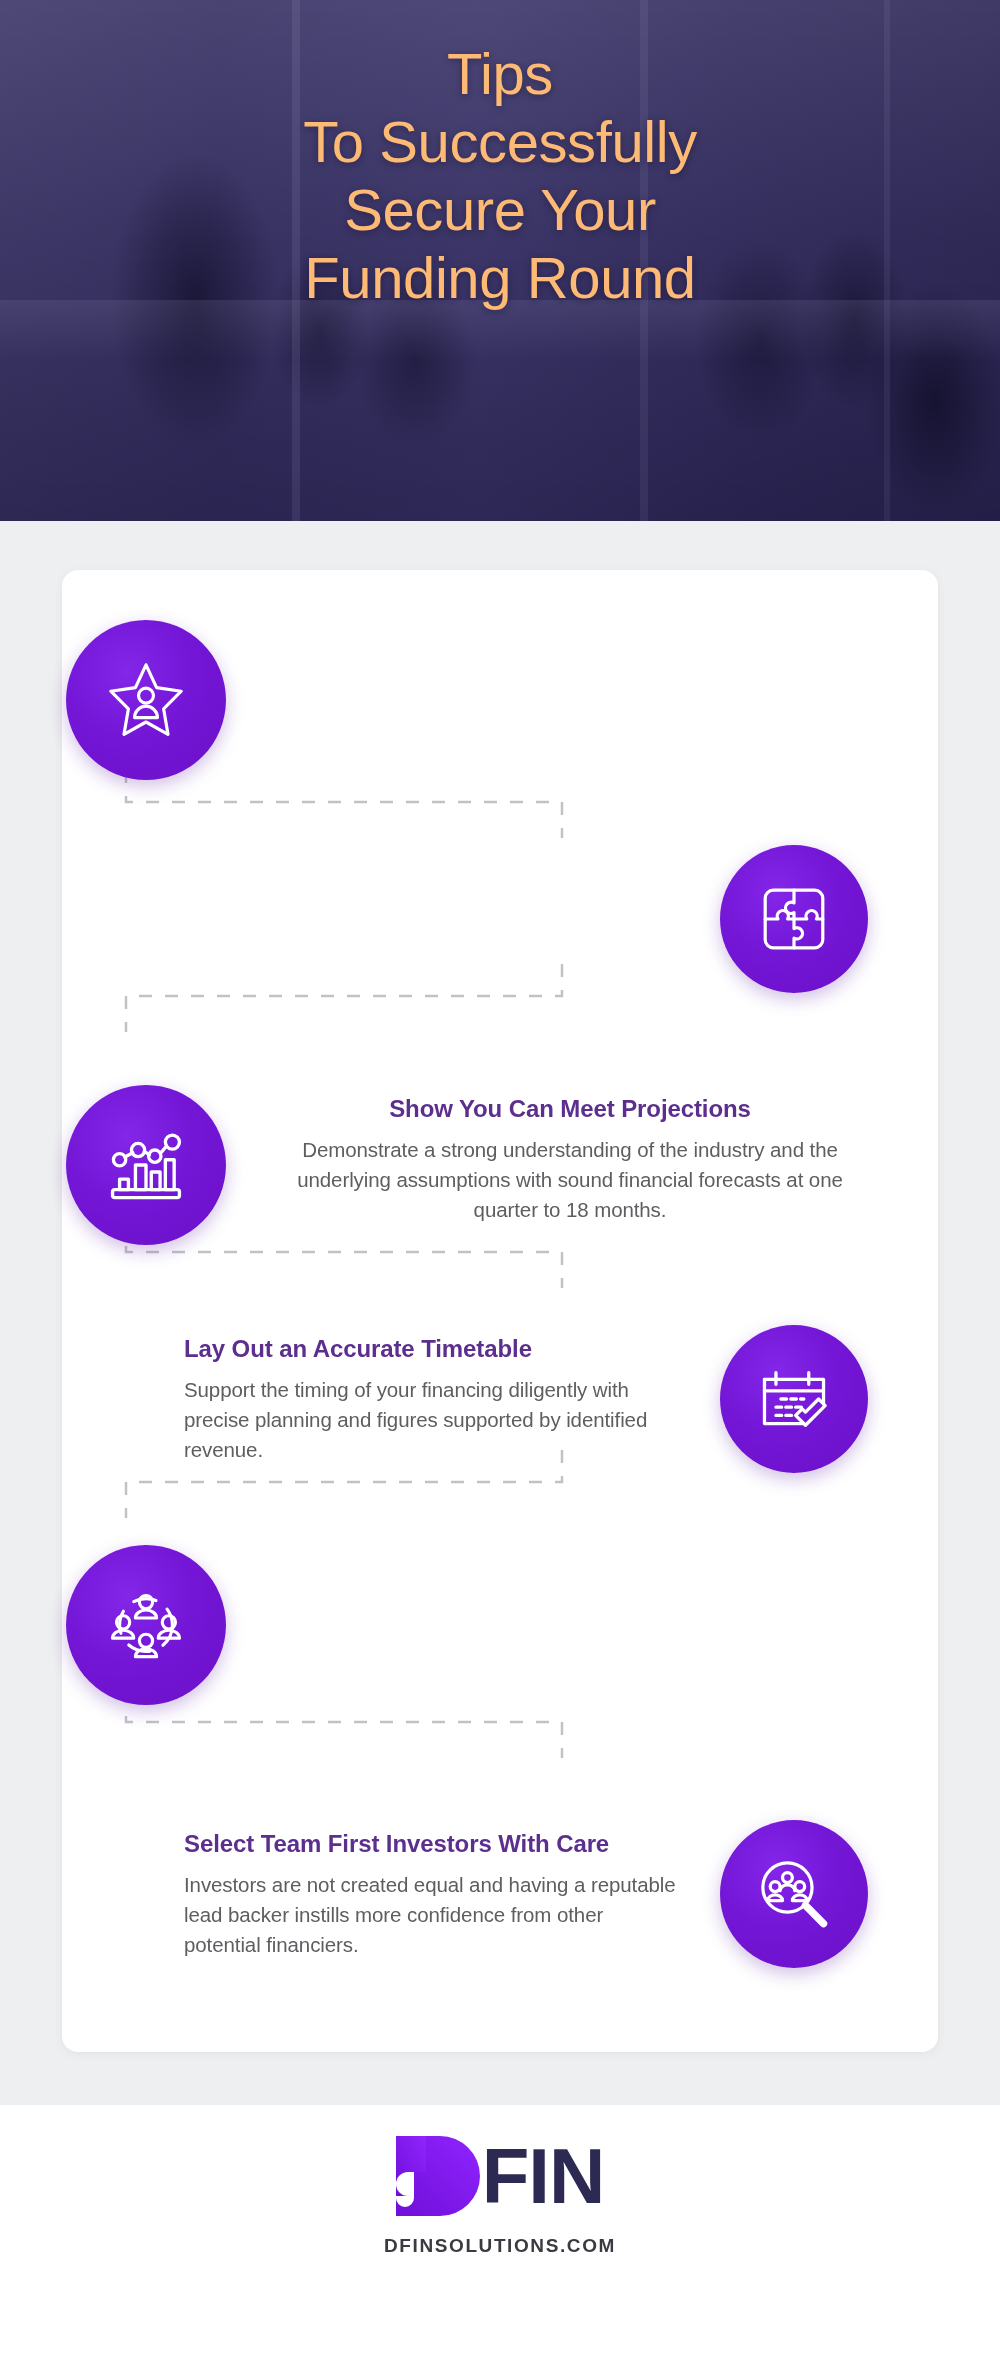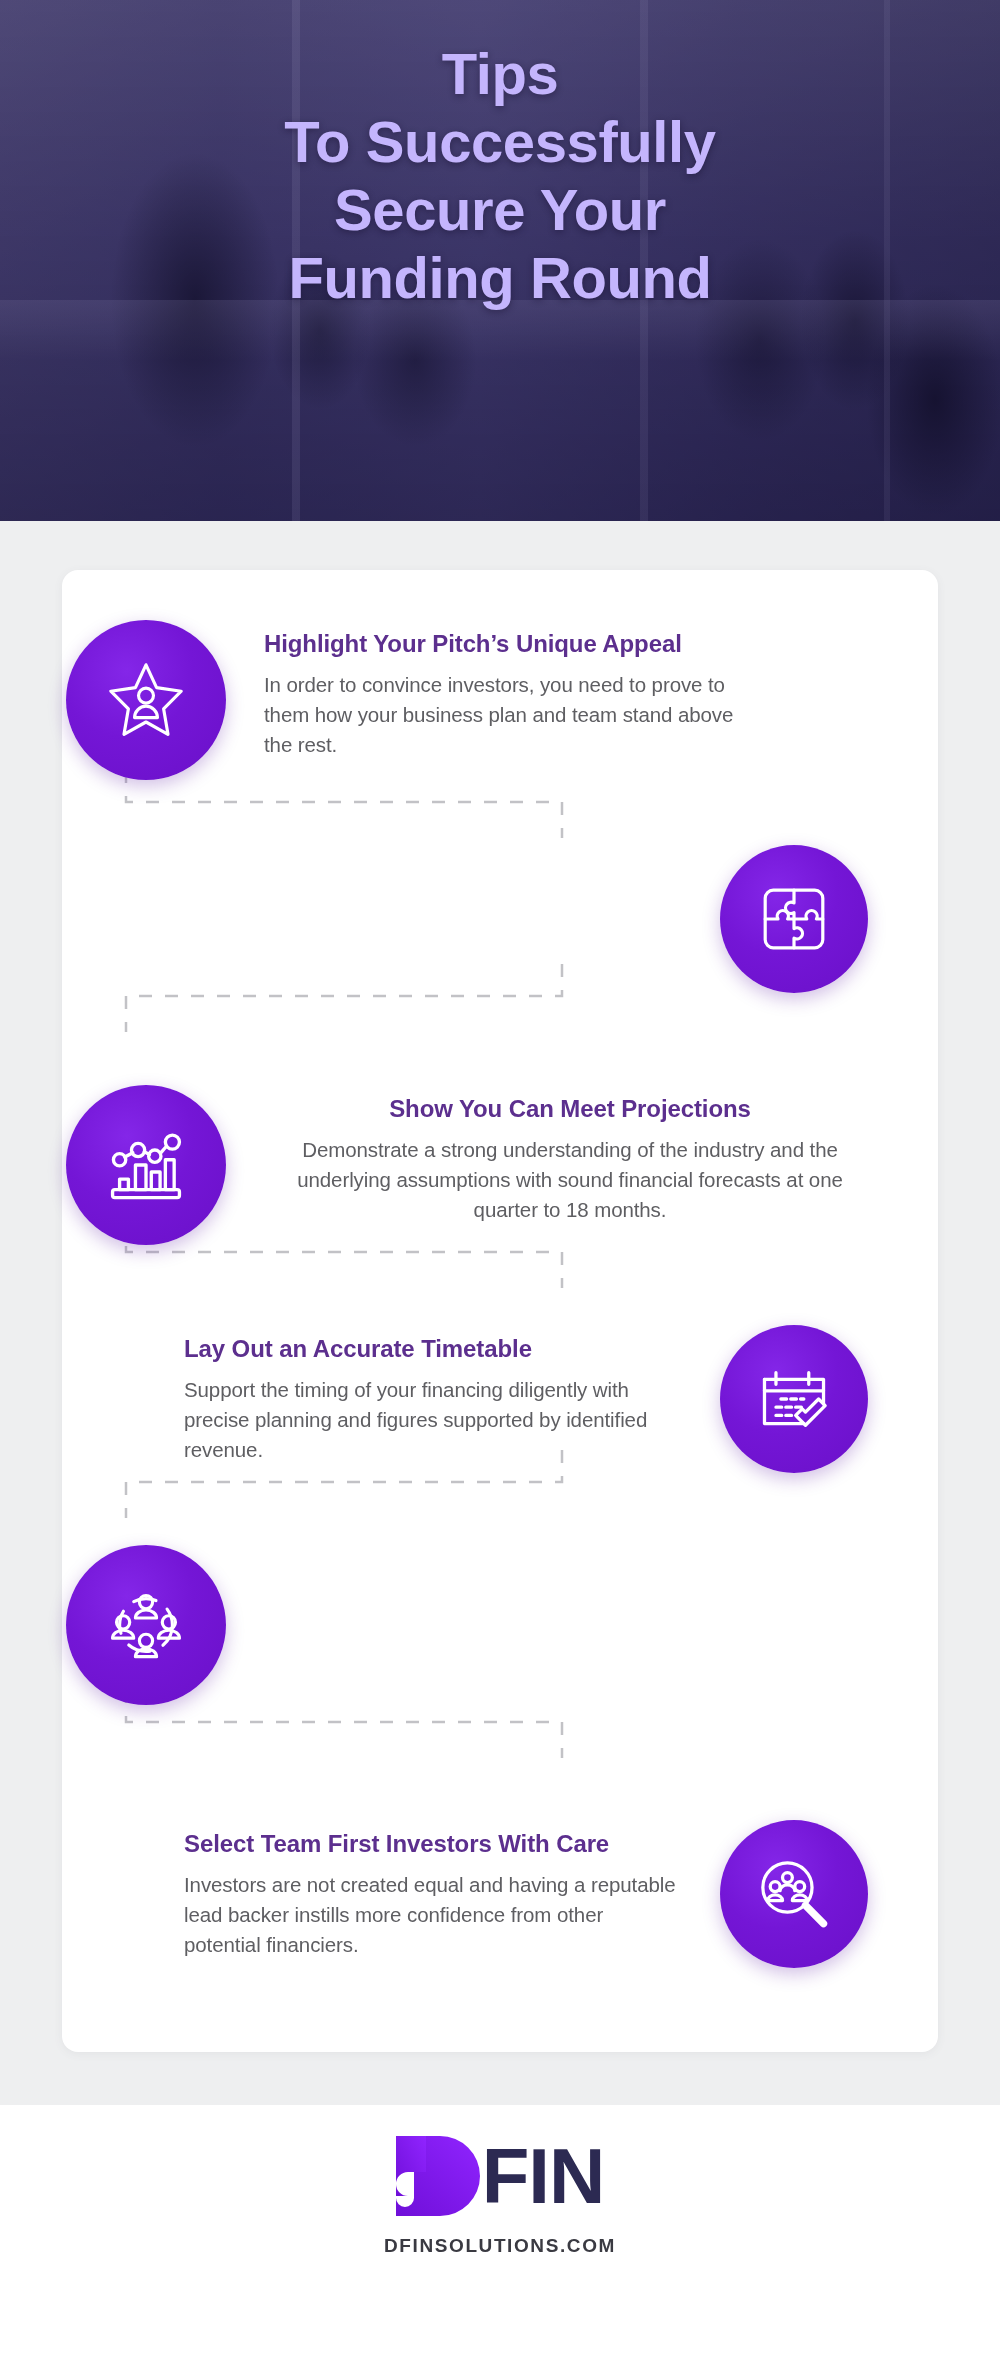--- a/index.html
+++ b/index.html
@@ -47,22 +47,22 @@
     background:linear-gradient(180deg, rgba(225,222,238,.22), rgba(225,222,238,0));
   }
   .hero-tint {
     position:absolute; inset:0;
     background:linear-gradient(180deg, rgba(86,78,136,.62) 0%, rgba(78,70,128,.70) 100%);
     mix-blend-mode:multiply;
   }
   .hero-title {
     position:absolute; left:0; right:0; top:40px;
     text-align:center;
-    color:#c4b5fd;
-    font-weight:700;
+    color:#fdba74;
+    font-weight:400;
     font-size:58px;
     line-height:1.17;
     letter-spacing:-0.4px;
     text-shadow:0 2px 7px rgba(20,14,45,.45);
     padding:0 40px;
   }
   .hero-title .l1{ display:block; }
   .hero-title .l2{ display:block; }
   .hero-title .l3{ display:block; }
   .hero-title .l4{ display:block; }
@@ -207,24 +207,20 @@
 
 <div class="tip left-icon" id="tip-1">
   <div class="icon-wrap">
     <div class="circle">
       <svg width="88" height="88" viewBox="0 0 100 100" fill="none" stroke="#ffffff" stroke-width="3.6" stroke-linejoin="round" stroke-linecap="round">
         <path d="M50 10 L62 36 L90 40 L70 60 L75 89 L50 75 L25 89 L30 60 L10 40 L38 36 Z"></path>
         <circle cx="50" cy="45" r="8.5"></circle>
         <path d="M37 70 a13 13 0 0 1 26 0 Z"></path>
       </svg>
     </div>
-  </div>
-  <div class="tip-text">
-    <div class="tip-title">Highlight Your Pitch’s Unique Appeal</div>
-    <div class="tip-body">In order to convince investors, you need to prove to them how your business plan and team stand above the rest.</div>
   </div>
 </div>
 
 <div class="tip right-icon" id="tip-2">
   <div class="icon-wrap">
     <div class="circle sm">
       <svg width="80" height="80" viewBox="0 0 100 100" fill="none" stroke="#ffffff" stroke-width="4" stroke-linejoin="round" stroke-linecap="round">
         <rect x="14" y="14" width="72" height="72" rx="10"></rect>
         <path d="M50 14 L50 30 a7 7 0 1 0 0 12 L50 50"></path>
         <path d="M50 50 L66 50 a7 7 0 1 1 12 0 L86 50"></path>

